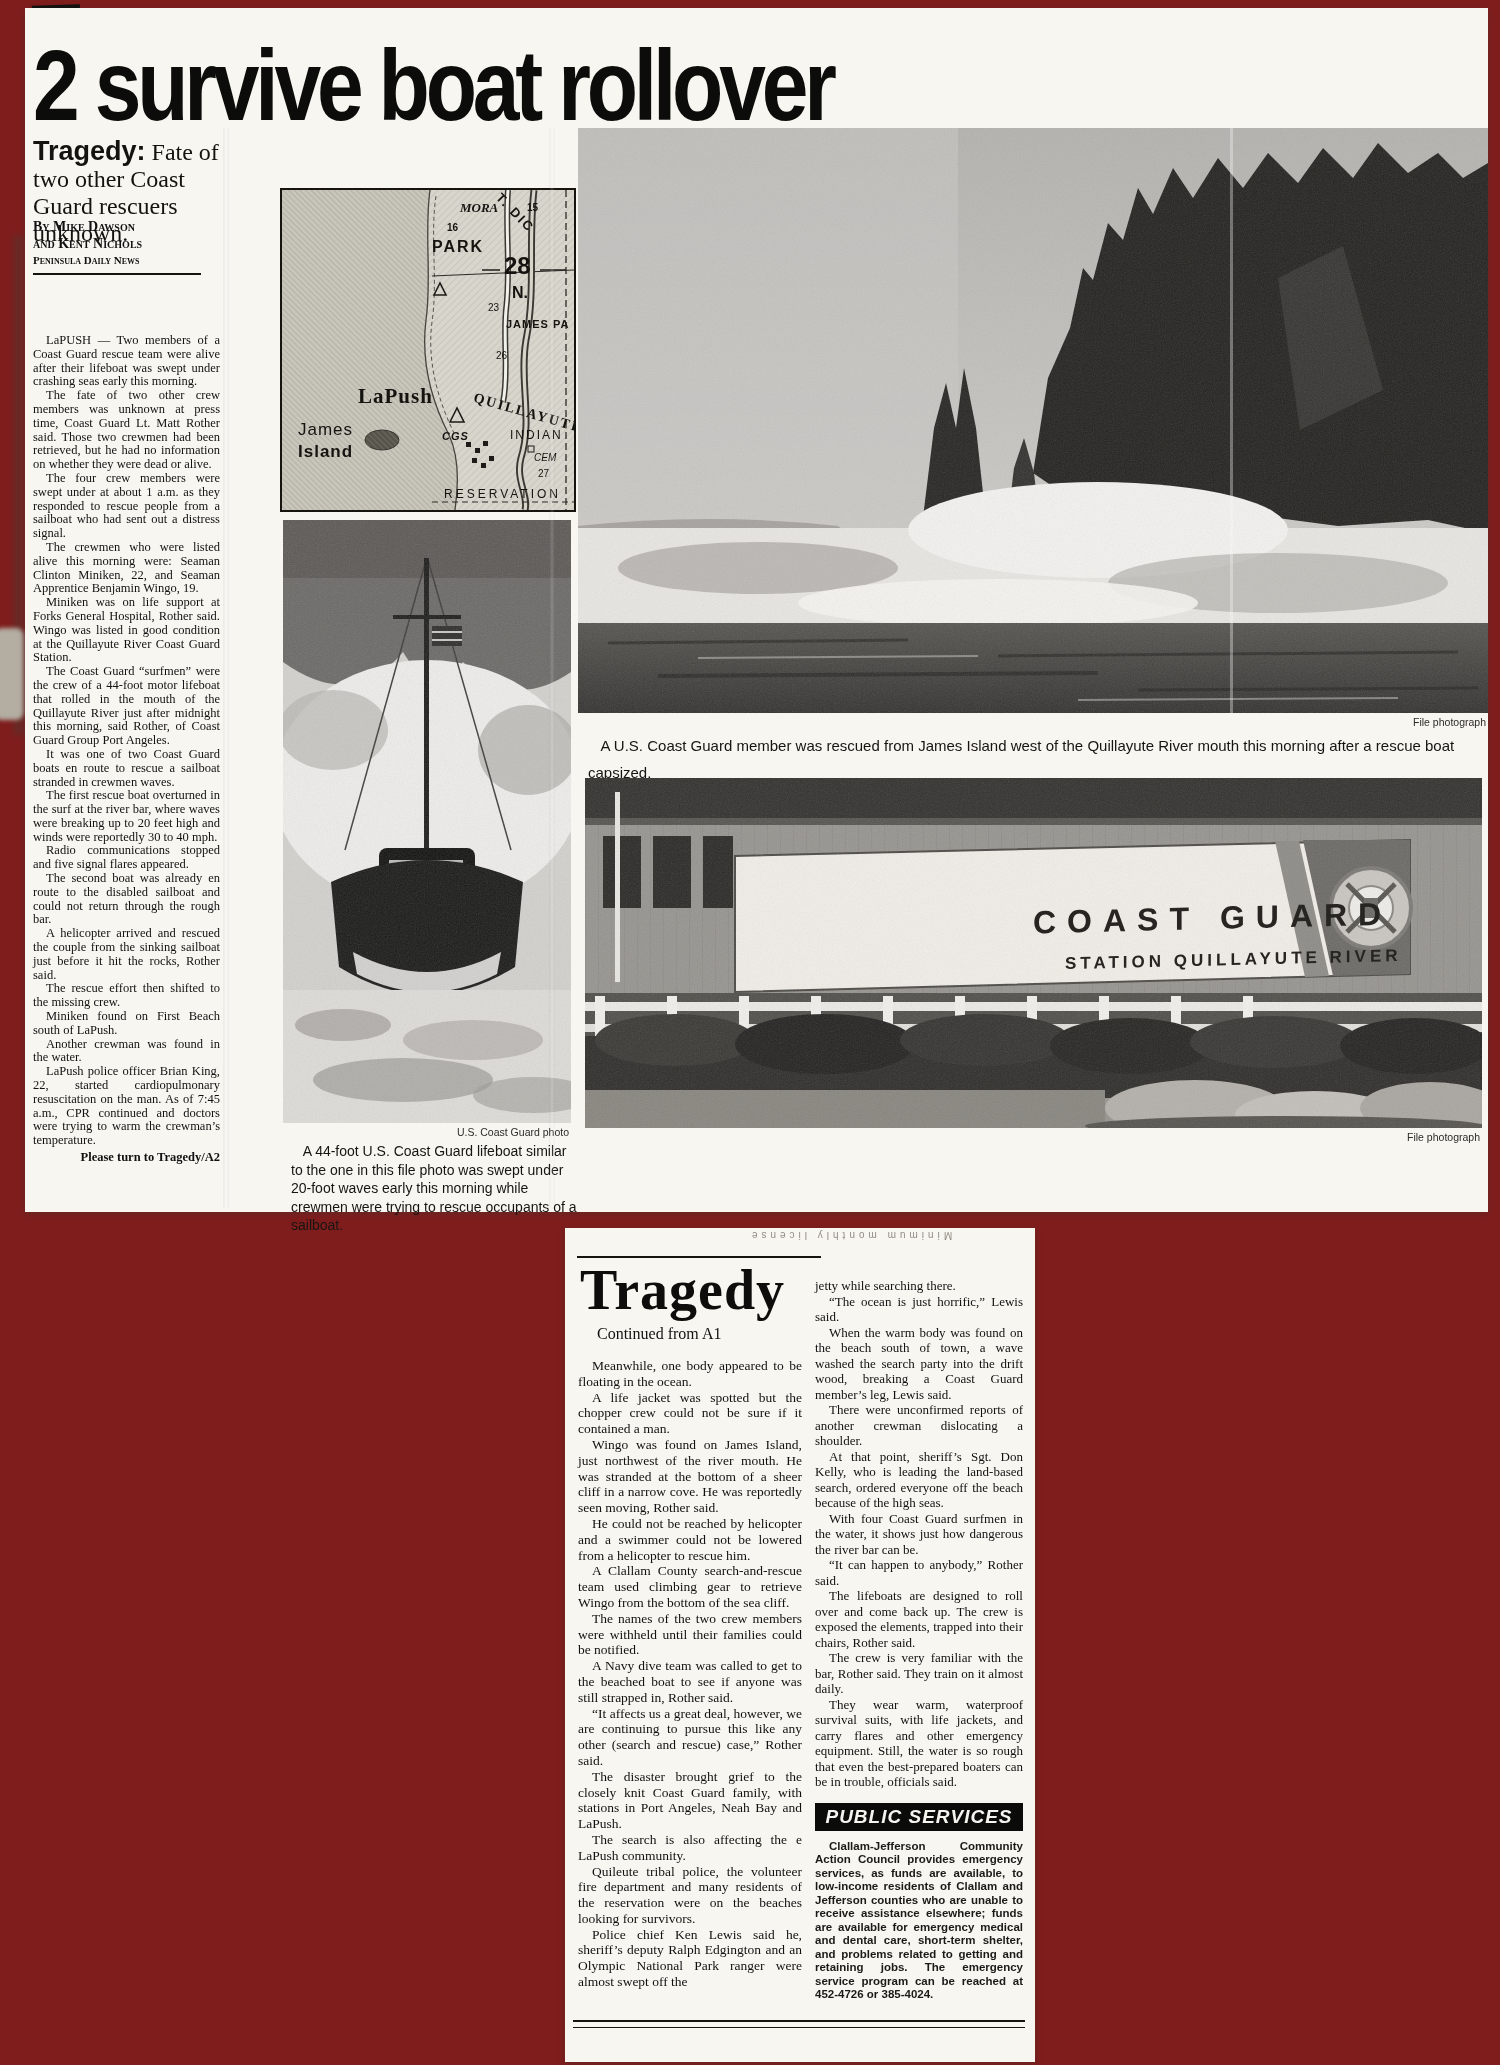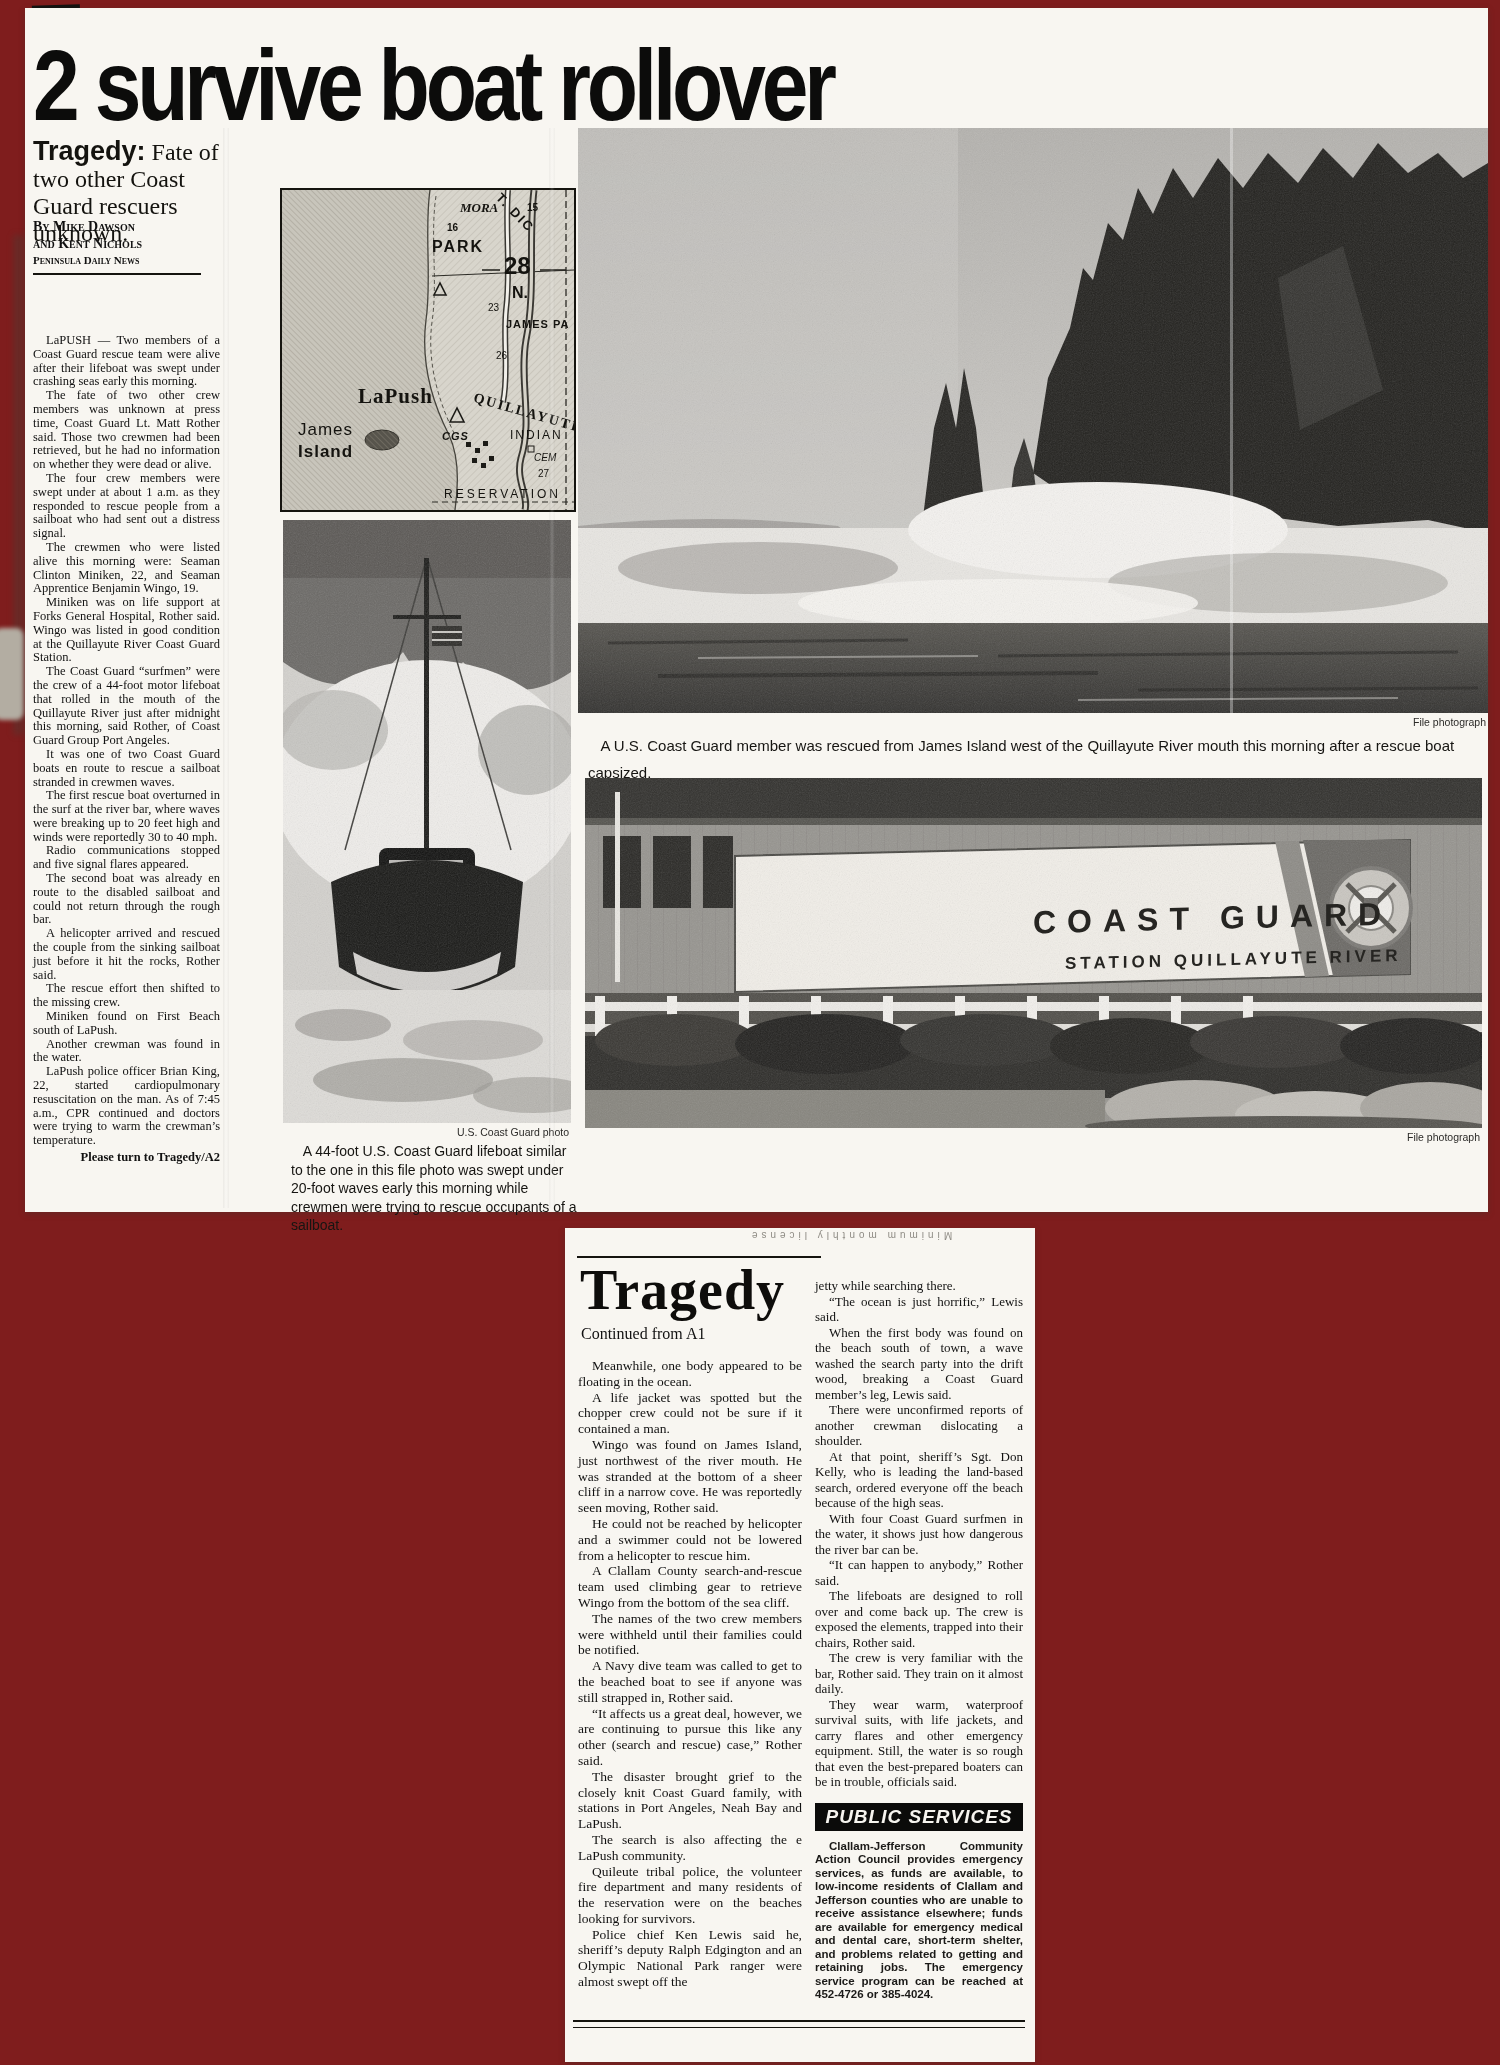--- a/index.html
+++ b/index.html
@@ -51,21 +51,21 @@
   .fig-station .caption{width:900px;margin-left:2px;}
   .signtext{position:absolute;font-family:"Liberation Sans",sans-serif;color:#262522;font-weight:700;}
   .sign1{left:448px;top:122px;font-size:32px;letter-spacing:11px;transform:skewY(-1.4deg);}
   .sign2{left:480px;top:172px;font-size:17px;letter-spacing:4px;transform:skewY(-1.4deg);}
 
   
   .inverted{position:absolute;left:120px;top:2px;width:330px;text-align:center;color:#8f8c85;
      font-size:10px;letter-spacing:4px;transform:rotate(180deg);font-family:"Liberation Sans",sans-serif;}
   .jump-rule{position:absolute;left:12px;top:28px;width:244px;height:2px;background:#15140f;}
   .jump-head{position:absolute;left:15px;top:30px;margin:0;font-size:56px;font-weight:700;letter-spacing:1px;color:#0e0d0b;}
-  .jump-cont{position:absolute;left:16px;top:97px;font-size:16px;}
+  .jump-cont{position:absolute;left:32px;top:97px;font-size:16px;}
   .jump-col{position:absolute;}
   .jump-col p{margin:0;text-indent:14px;text-align:justify;}
   .col1{left:13px;top:130px;width:224px;font-size:13.5px;line-height:15.8px;}
   .col2{left:250px;top:50px;width:208px;font-size:13px;line-height:15.5px;}
   .col2 p.noind{text-indent:0;}
   .ps-bar{background:#0b0b0a;color:#f6f4ef;text-align:center;font-family:"Liberation Sans",sans-serif;
      font-weight:800;font-style:italic;font-size:19px;line-height:28px;letter-spacing:1px;margin:13px 0 9px;}
   .ps-text{font-family:"Liberation Sans",sans-serif;font-weight:700;font-size:11.5px;line-height:13.5px;
      text-align:justify;color:#1b1a18;}
   .bottom-rule{position:absolute;left:8px;top:792px;width:452px;height:5px;
@@ -357,21 +357,21 @@
       <p>“It affects us a great deal, however, we are continuing to pursue this like any other (search and rescue) case,” Rother said.</p>
       <p>The disaster brought grief to the closely knit Coast Guard family, with stations in Port Angeles, Neah Bay and LaPush.</p>
       <p>The search is also affecting the e LaPush community.</p>
       <p>Quileute tribal police, the volunteer fire department and many residents of the reservation were on the beaches looking for survivors.</p>
       <p>Police chief Ken Lewis said he, sheriff’s deputy Ralph Edgington and an Olympic National Park ranger were almost swept off the</p>
     </div>
 
     <div class="jump-col col2">
       <p class="noind">jetty while searching there.</p>
       <p>“The ocean is just horrific,” Lewis said.</p>
-      <p>When the first body was found on the beach south of town, a wave washed the search party into the drift wood, breaking a Coast Guard member’s leg, Lewis said.</p>
+      <p>When the warm body was found on the beach south of town, a wave washed the search party into the drift wood, breaking a Coast Guard member’s leg, Lewis said.</p>
       <p>There were unconfirmed reports of another crewman dislocating a shoulder.</p>
       <p>At that point, sheriff’s Sgt. Don Kelly, who is leading the land-based search, ordered everyone off the beach because of the high seas.</p>
       <p>With four Coast Guard surfmen in the water, it shows just how dangerous the river bar can be.</p>
       <p>“It can happen to anybody,” Rother said.</p>
       <p>The lifeboats are designed to roll over and come back up. The crew is exposed the elements, trapped into their chairs, Rother said.</p>
       <p>The crew is very familiar with the bar, Rother said. They train on it almost daily.</p>
       <p>They wear warm, waterproof survival suits, with life jackets, and carry flares and other emergency equipment. Still, the water is so rough that even the best-prepared boaters can be in trouble, officials said.</p>
 
       <div class="ps-bar">PUBLIC SERVICES</div>
       <p class="ps-text"><b>Clallam-Jefferson Community Action Council</b><span> provides emergency services, as funds are available, to low-income residents of Clallam and Jefferson counties who are unable to receive assistance elsewhere; funds are available for emergency medical and dental care, short-term shelter, and problems related to getting and retaining jobs. The emergency service program can be reached at </span><b>452-4726</b><span> or </span><b>385-4024.</b></p>

